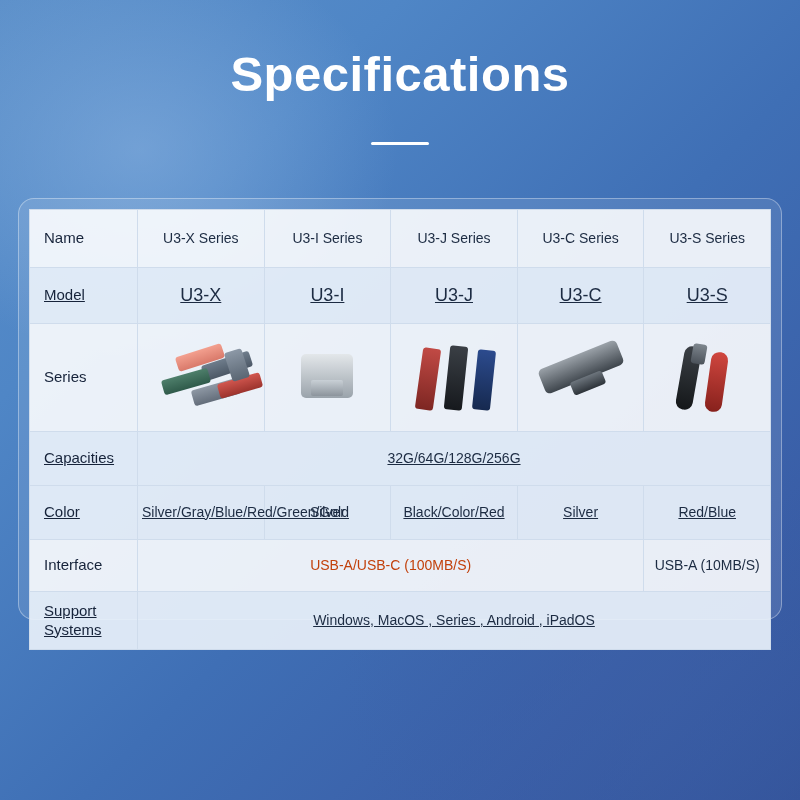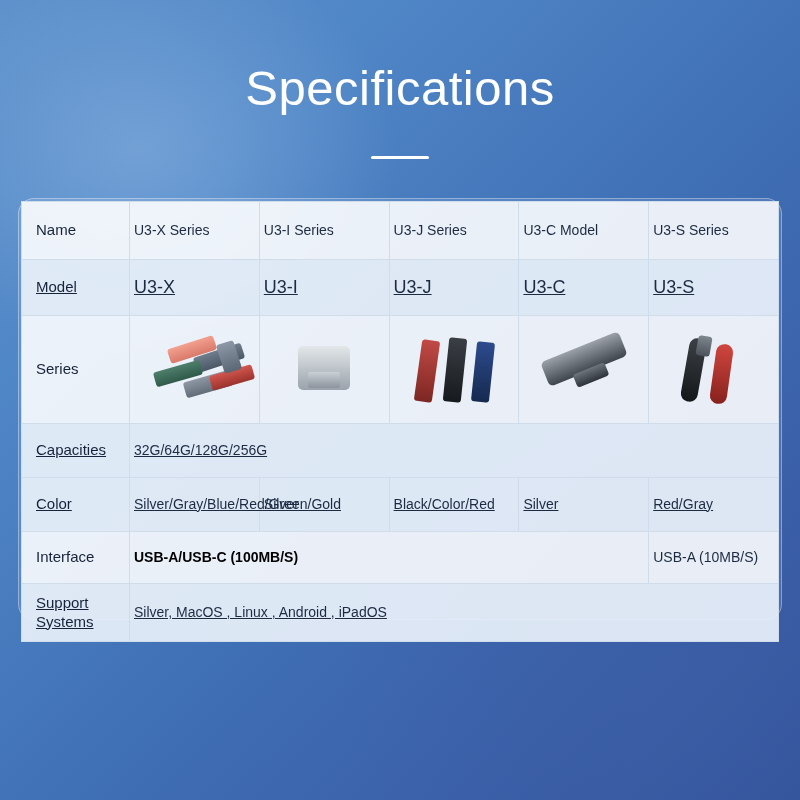--- a/index.html
+++ b/index.html
@@ -24,69 +24,69 @@
     width: 620px; height: 520px;
     background: radial-gradient(ellipse at center, rgba(60,95,165,0.55), rgba(60,95,165,0) 70%);
     pointer-events: none;
   }
 
   .page-title {
     position: relative;
     text-align: center;
     color: #ffffff;
     font-size: 49px;
-    font-weight: normal;
+    font-weight: bold;
     letter-spacing: 0.5px;
-    padding-top: 60px;
+    padding-top: 46px;
   }
   .title-rule {
     position: relative;
     width: 58px; height: 3px;
     background: #ffffff;
     margin: 40px auto 0 auto;
     border-radius: 2px;
   }
 
   .card {
     position: absolute;
     left: 18px; top: 198px;
     width: 764px; height: 422px;
     background: rgba(255,255,255,0.10);
     border: 1px solid rgba(255,255,255,0.35);
     border-radius: 16px;
-    padding: 2px;
+    padding: 10px;
   }
 
   table.spec {
     width: 100%;
     height: 100%;
     border-collapse: collapse;
     table-layout: fixed;
     color: #1c2b42;
     font-size: 14px;
   }
   table.spec td {
     border: 1px solid #cfdcec;
-    text-align: left;
+    text-align: center;
     vertical-align: middle;
     padding: 6px 4px;
     background: rgba(255,255,255,0.88);
     line-height: 1.25;
   }
   table.spec td.rowhead {
     text-align: left;
     padding-left: 14px;
     font-size: 15px;
     color: #16233a;
     width: 108px;
   }
   table.spec tr.alt td { background: rgba(233,241,250,0.92); text-decoration: underline; }
   td.name-cell, td.model-cell { font-size: 14px; }
   td.model-cell { font-size: 18px; }
-  .interface-merged { color: #000000; font-weight: bold; }
+  .interface-merged { color: #c2410c; }
 
   .row-name td { height: 58px; }
   .row-model td { height: 56px; }
   .row-picture td { height: 108px; }
   .row-capacities td { height: 54px; }
   .row-dimensions td { height: 58px; }
   .row-color td { height: 54px; }
   .row-interface td { height: 52px; }
   .row-support td { height: 58px; }
 
@@ -132,21 +132,21 @@
 <div class="title-rule"></div>
 
 <div class="card">
   <table class="spec">
     <tbody>
       <tr class="row-name">
         <td class="rowhead">Name</td>
         <td class="name-cell">U3-X Series</td>
         <td class="name-cell">U3-I Series</td>
         <td class="name-cell">U3-J Series</td>
-        <td class="name-cell">U3-C Model</td>
+        <td class="name-cell">U3-C Series</td>
         <td class="name-cell">U3-S Series</td>
       </tr>
 
       <tr class="row-model alt">
         <td class="rowhead">Model</td>
         <td class="model-cell">U3-X</td>
         <td class="model-cell">U3-I</td>
         <td class="model-cell">U3-J</td>
         <td class="model-cell">U3-C</td>
         <td class="model-cell">U3-S</td>
@@ -197,28 +197,28 @@
         <td colspan="5">32G/64G/128G/256G</td>
       </tr>
 
 
       <tr class="row-color alt">
         <td class="rowhead">Color</td>
         <td>Silver/Gray/Blue/Red/Green/Gold</td>
         <td>Silver</td>
         <td>Black/Color/Red</td>
         <td>Silver</td>
-        <td>Red/Gray</td>
+        <td>Red/Blue</td>
       </tr>
 
       <tr class="row-interface">
         <td class="rowhead">Interface</td>
         <td colspan="4" class="interface-merged">USB-A/USB-C (100MB/S)</td>
         <td>USB-A (10MB/S)</td>
       </tr>
 
       <tr class="row-support alt">
         <td class="rowhead">Support Systems</td>
-        <td colspan="5">Silver, MacOS , Linux , Android ,  iPadOS</td>
+        <td colspan="5">Windows, MacOS , Series , Android ,  iPadOS</td>
       </tr>
     </tbody>
   </table>
 </div>
 
 </body></html>

